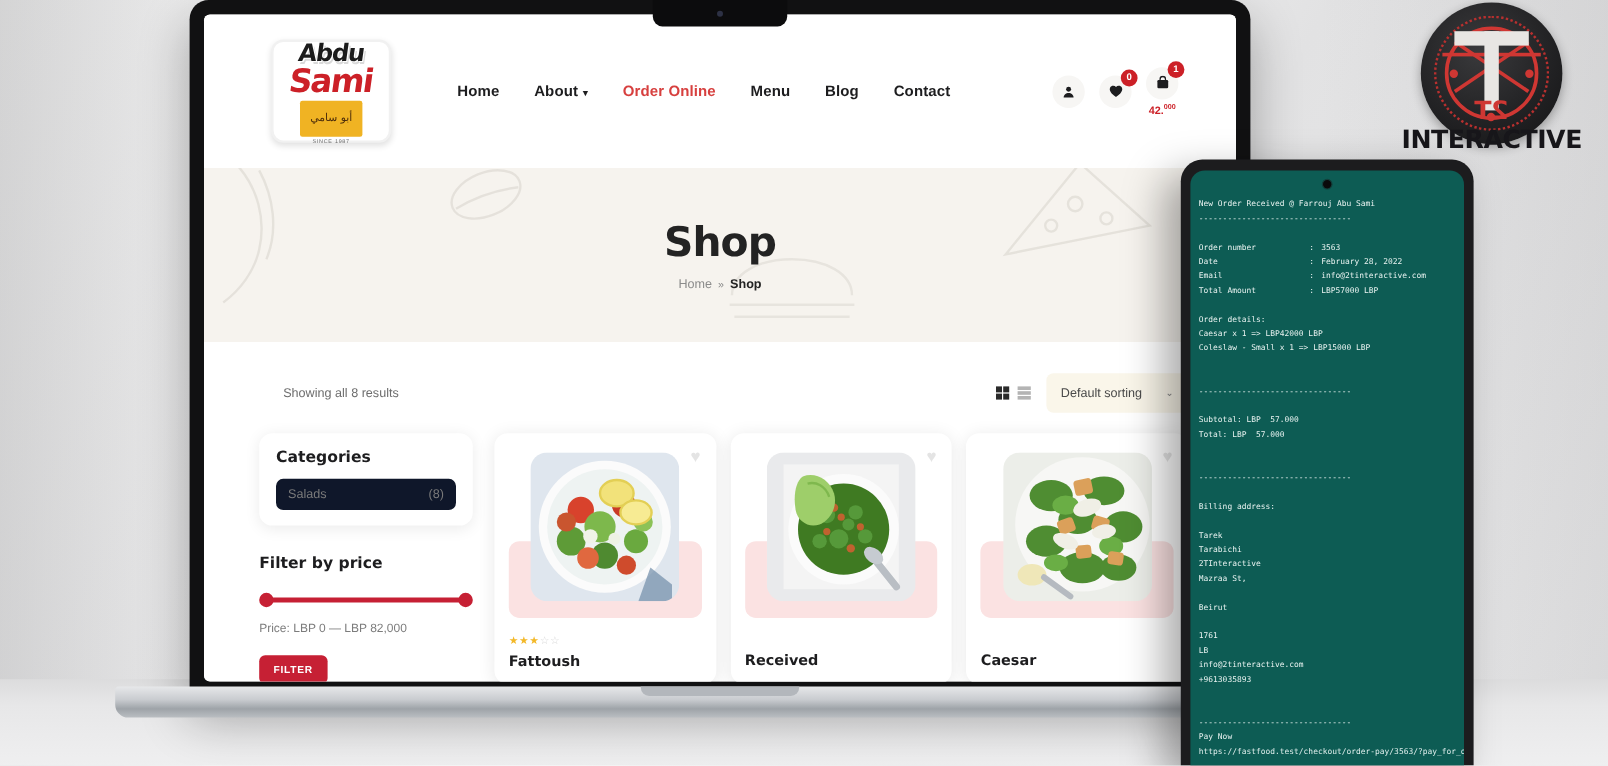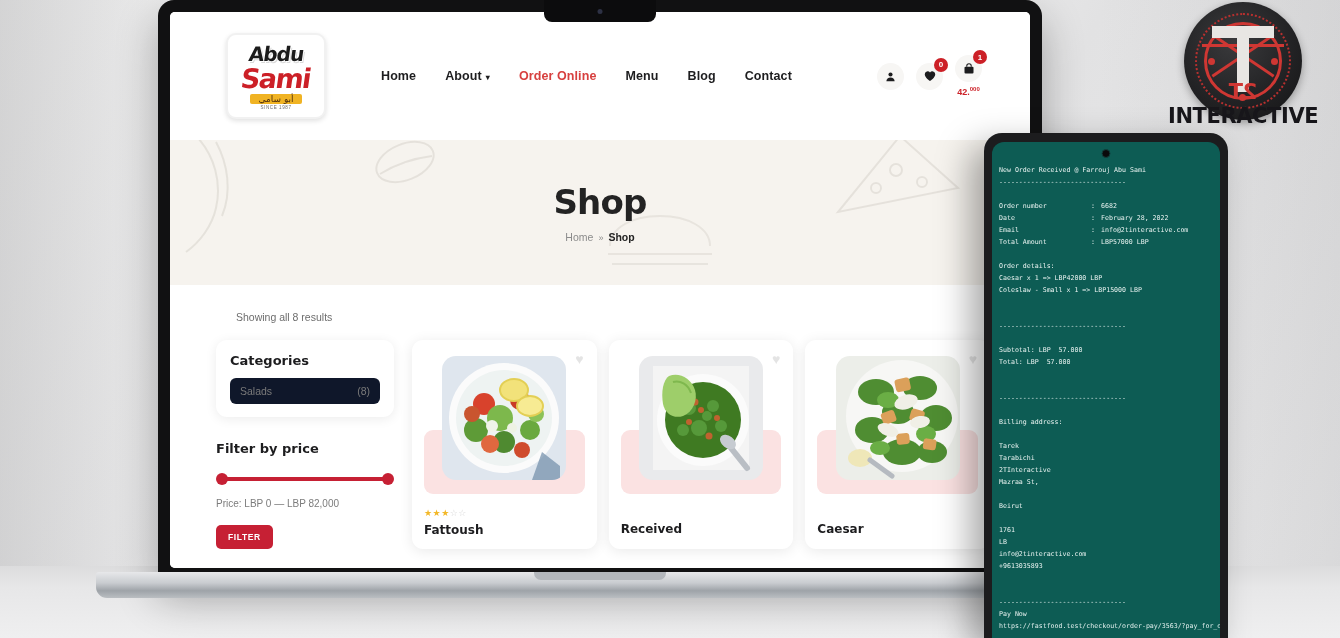--- a/index.html
+++ b/index.html
@@ -115,21 +115,21 @@
     color: #1b1b1b; letter-spacing: -1px; transform: skewX(-8deg);
     text-shadow: 1px 1px 0 #fff, 2px 2px 0 #d9d9d9;
   }
   .logo-mid {
     font-family: "DejaVu Sans", sans-serif; font-weight: 700; font-size: 27px;
     color: #cc2027; letter-spacing: -1.5px; transform: skewX(-8deg); line-height: .95;
     text-shadow: 1.5px 1.5px 0 #fff;
   }
   .logo-ar {
     margin-top: 2px; background: #f0b323; color: #4d2d0b; font-size: 9px;
-    padding: 0 8px; border-radius: 2px; font-family: "DejaVu Sans", sans-serif;
+    padding: 10px 8px; border-radius: 2px; font-family: "DejaVu Sans", sans-serif;
     letter-spacing: .5px;
   }
   .logo-since { font-size: 4.5px; color: #6a6a6a; letter-spacing: .6px; margin-top: 1px; }
 
   .nav { display: flex; gap: 29px; margin-left: 55px; align-items: center; }
   .nav a {
     font-size: 12.5px; font-weight: 700; color: #1d1d1f; text-decoration: none;
     letter-spacing: .1px; white-space: nowrap;
   }
   .nav a.accent { color: #d7403f; }
@@ -372,20 +372,39 @@
         </svg>
         <h1>Shop</h1>
         <div class="crumb">
           <span>Home</span><span class="sep">»</span><b>Shop</b>
         </div>
       </div>
 
       <div class="shop">
         <div class="toolbar">
           <div class="results">Showing all 8 results</div>
+          <div class="toolbar-right">
+            <div class="viewtog">
+              <span class="vt grid">
+                  <i></i>
+                  <i></i>
+                  <i></i>
+                  <i></i>
+                </span>
+              <span class="vt list">
+                  <i></i>
+                  <i></i>
+                  <i></i>
+                </span>
+            </div>
+            <div class="sorting">
+              <span>Default sorting</span>
+              <span class="chev">⌄</span>
+            </div>
+          </div>
         </div>
 
         <div class="columns">
           <aside class="sidebar">
             <div class="cat-card">
               <div class="cat-title">Categories</div>
               <div class="cat-row">
                 <span>Salads</span>
                 <span>(8)</span>
               </div>
@@ -528,21 +547,21 @@
 <div class="phone">
   <div class="phone-body">
     <div class="phone-screen">
       <div class="punch"></div>
 
       <div class="mail-line">New Order Received @ Farrouj Abu Sami</div>
       <div class="mail-line">--------------------------------</div>
       <div class="mail-line blank"></div>
 
       <div class="mail-line rowtbl">
-        <span class="k">Order number</span><span class="c">:</span><span>6682</span>
+        <span class="k">Order number</span><span class="c">:</span><span>3563</span>
       </div>
       <div class="mail-line rowtbl">
         <span class="k">Date</span><span class="c">:</span><span>February 28, 2022</span>
       </div>
       <div class="mail-line rowtbl">
         <span class="k">Email</span><span class="c">:</span><span>info@2tinteractive.com</span>
       </div>
       <div class="mail-line rowtbl">
         <span class="k">Total Amount</span><span class="c">:</span><span>LBP57000 LBP</span>
       </div>

